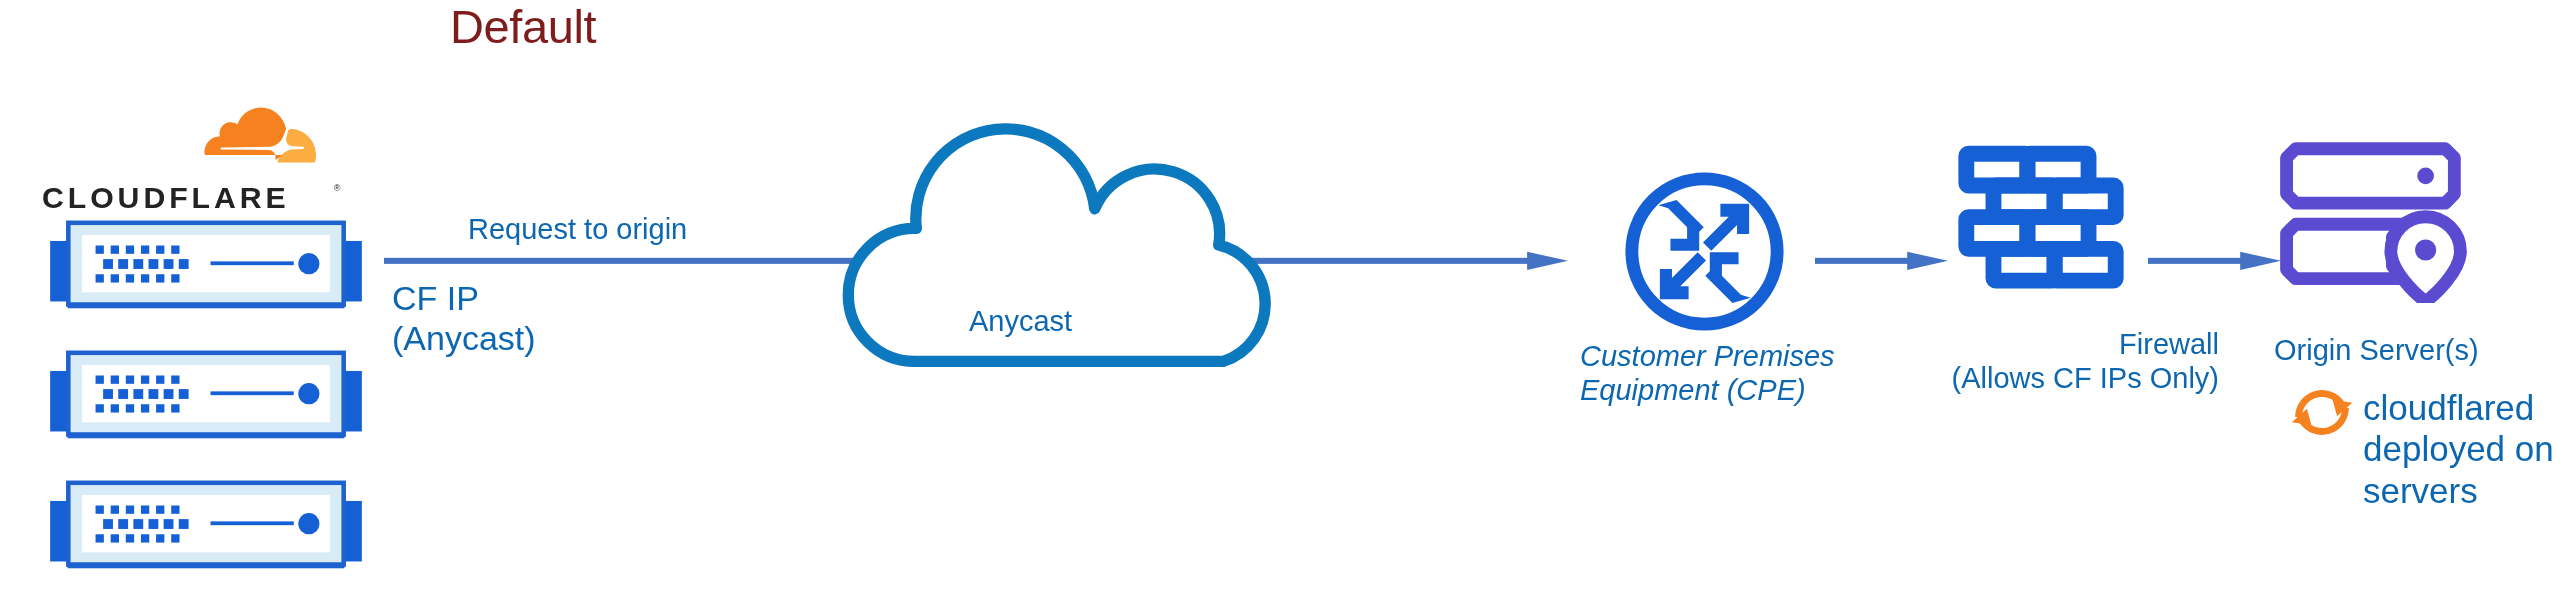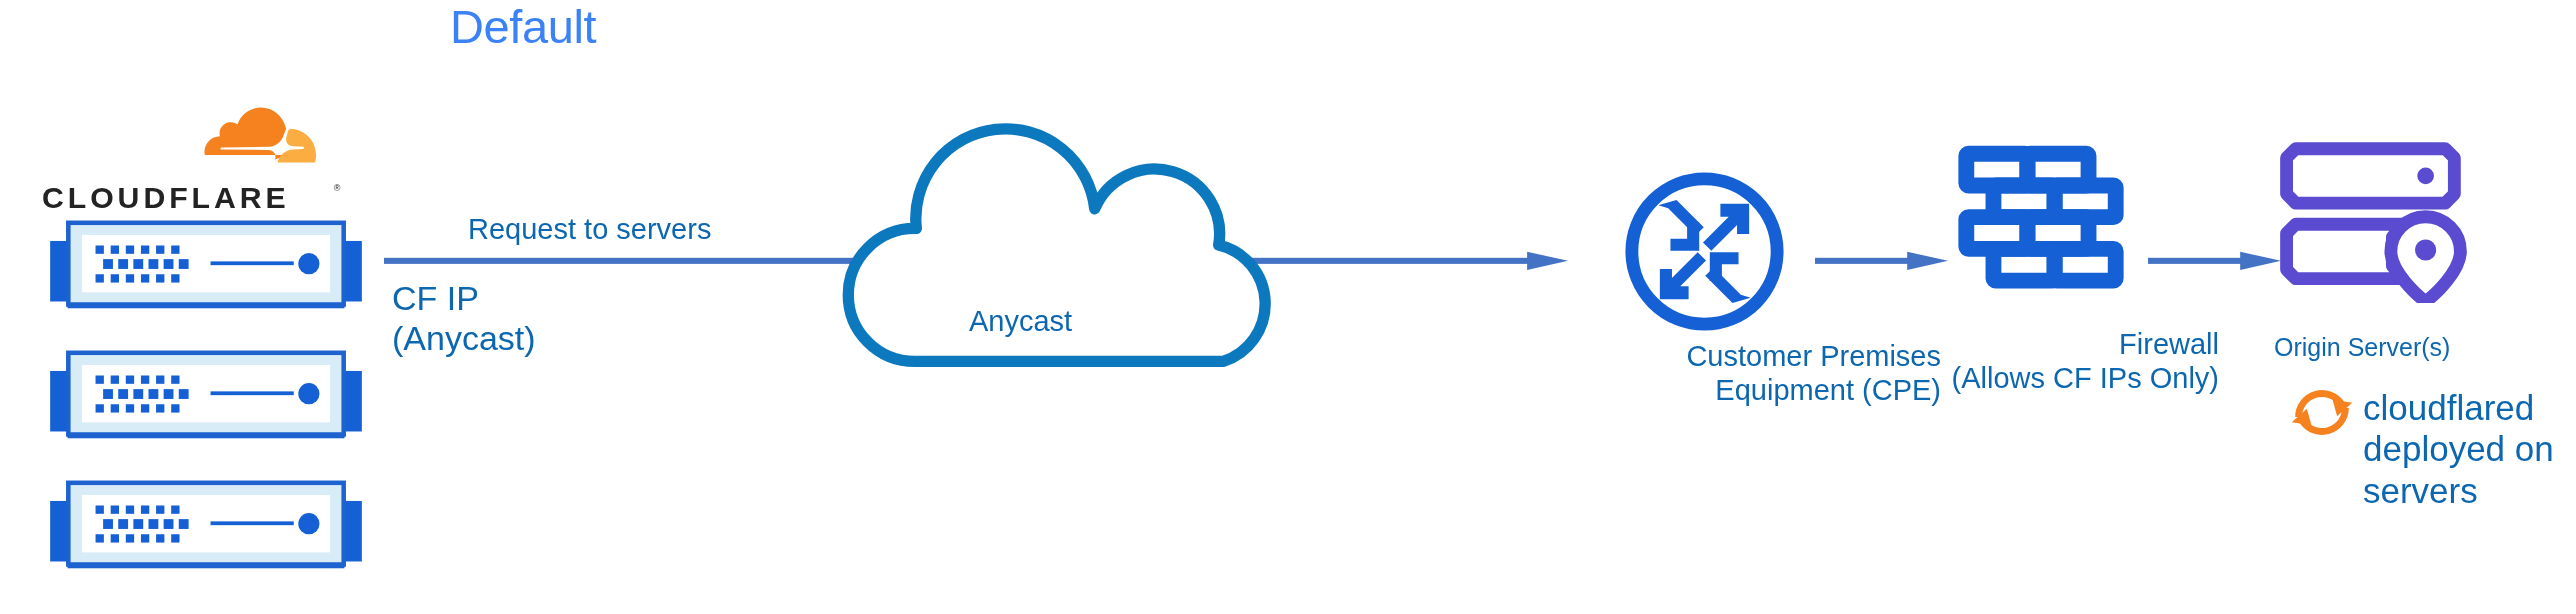--- a/index.html
+++ b/index.html
@@ -2,39 +2,39 @@
 <html style="font-size:12px"><head>
 <meta charset="utf-8">
 <style>
   html,body{margin:0;padding:0;background:#ffffff;}
   body{width:2576px;height:614px;position:relative;overflow:hidden;
        font-family:"Liberation Sans","DejaVu Sans",sans-serif;}
   .abs{position:absolute;}
   .txt{color:#0C67B0;white-space:pre-line;line-height:1.18;}
 
   
-  #diagram-title{left:450px;top:-1.5px;font-size:47px;color:#3b82f6;letter-spacing:-0.4px;}
+  #diagram-title{left:450px;top:-1.5px;font-size:47px;color:#7f1d1d;letter-spacing:-0.4px;}
 
   
   #cf-logo{left:42px;top:106px;width:310px;height:114px;}
   #cf-wordmark{position:absolute;left:0;top:74px;width:310px;height:35px;}
 
   
   .edge-server{position:absolute;left:32px;width:348px;height:114px;}
 
   
   .flow-arrow{position:absolute;height:19.7px;}
 
   
   #label-request{left:468px;top:212px;font-size:29px;}
   #label-cfip{left:392px;top:278px;font-size:34px;}
   #label-internet{left:969px;top:304px;font-size:29px;}
-  #label-cpe{left:1623px;top:339px;font-size:29px;text-align:right;width:318px;}
+  #label-cpe{left:1580px;top:339px;font-size:29px;text-align:left;width:318px;font-style:italic;}
   #label-firewall{left:1901px;top:327px;font-size:29px;text-align:right;width:318px;}
-  #label-origin{left:2274px;top:333px;font-size:25px;}
+  #label-origin{left:2274px;top:333px;font-size:29px;}
   #label-cloudflared{left:2363px;top:387px;font-size:35px;}
 
   
   #internet-cloud{left:842px;top:112px;width:454px;height:257px;}
   #cpe-icon{left:1619px;top:166px;width:171px;height:171px;}
   #firewall-icon{left:1958px;top:145px;width:166px;height:170px;}
   #origin-icon{left:2276px;top:138px;width:198px;height:165px;}
   #cloudflared-icon{left:2287px;top:380px;width:70px;height:65px;}
 </style>
 </head>
@@ -155,21 +155,21 @@
   </svg>
 </div>
 
 <div class="abs flow-arrow" style="left:384px;top:251px;width:1184px;">
   <svg viewBox="0 0 1564 26" width="1184" height="19.7" preserveAspectRatio="none">
     <rect x="0" y="9" width="1518" height="8" fill="#4472C4"></rect>
     <polygon points="1510,1 1564,13 1510,25" fill="#4472C4"></polygon>
   </svg>
 </div>
 
-<div class="abs txt" id="label-request">Request to servers</div>
+<div class="abs txt" id="label-request">Request to origin</div>
 
 <div class="abs txt" id="label-cfip">CF IP
 (Anycast)</div>
 
 <div class="abs" id="internet-cloud">
   <svg viewBox="0 0 600 340" width="454" height="257">
     <path d="M96 330
              A 88 88 0 0 1 96 154
              A 8 8 0 0 0 98 154
              A 118 118 0 0 1 334 128

